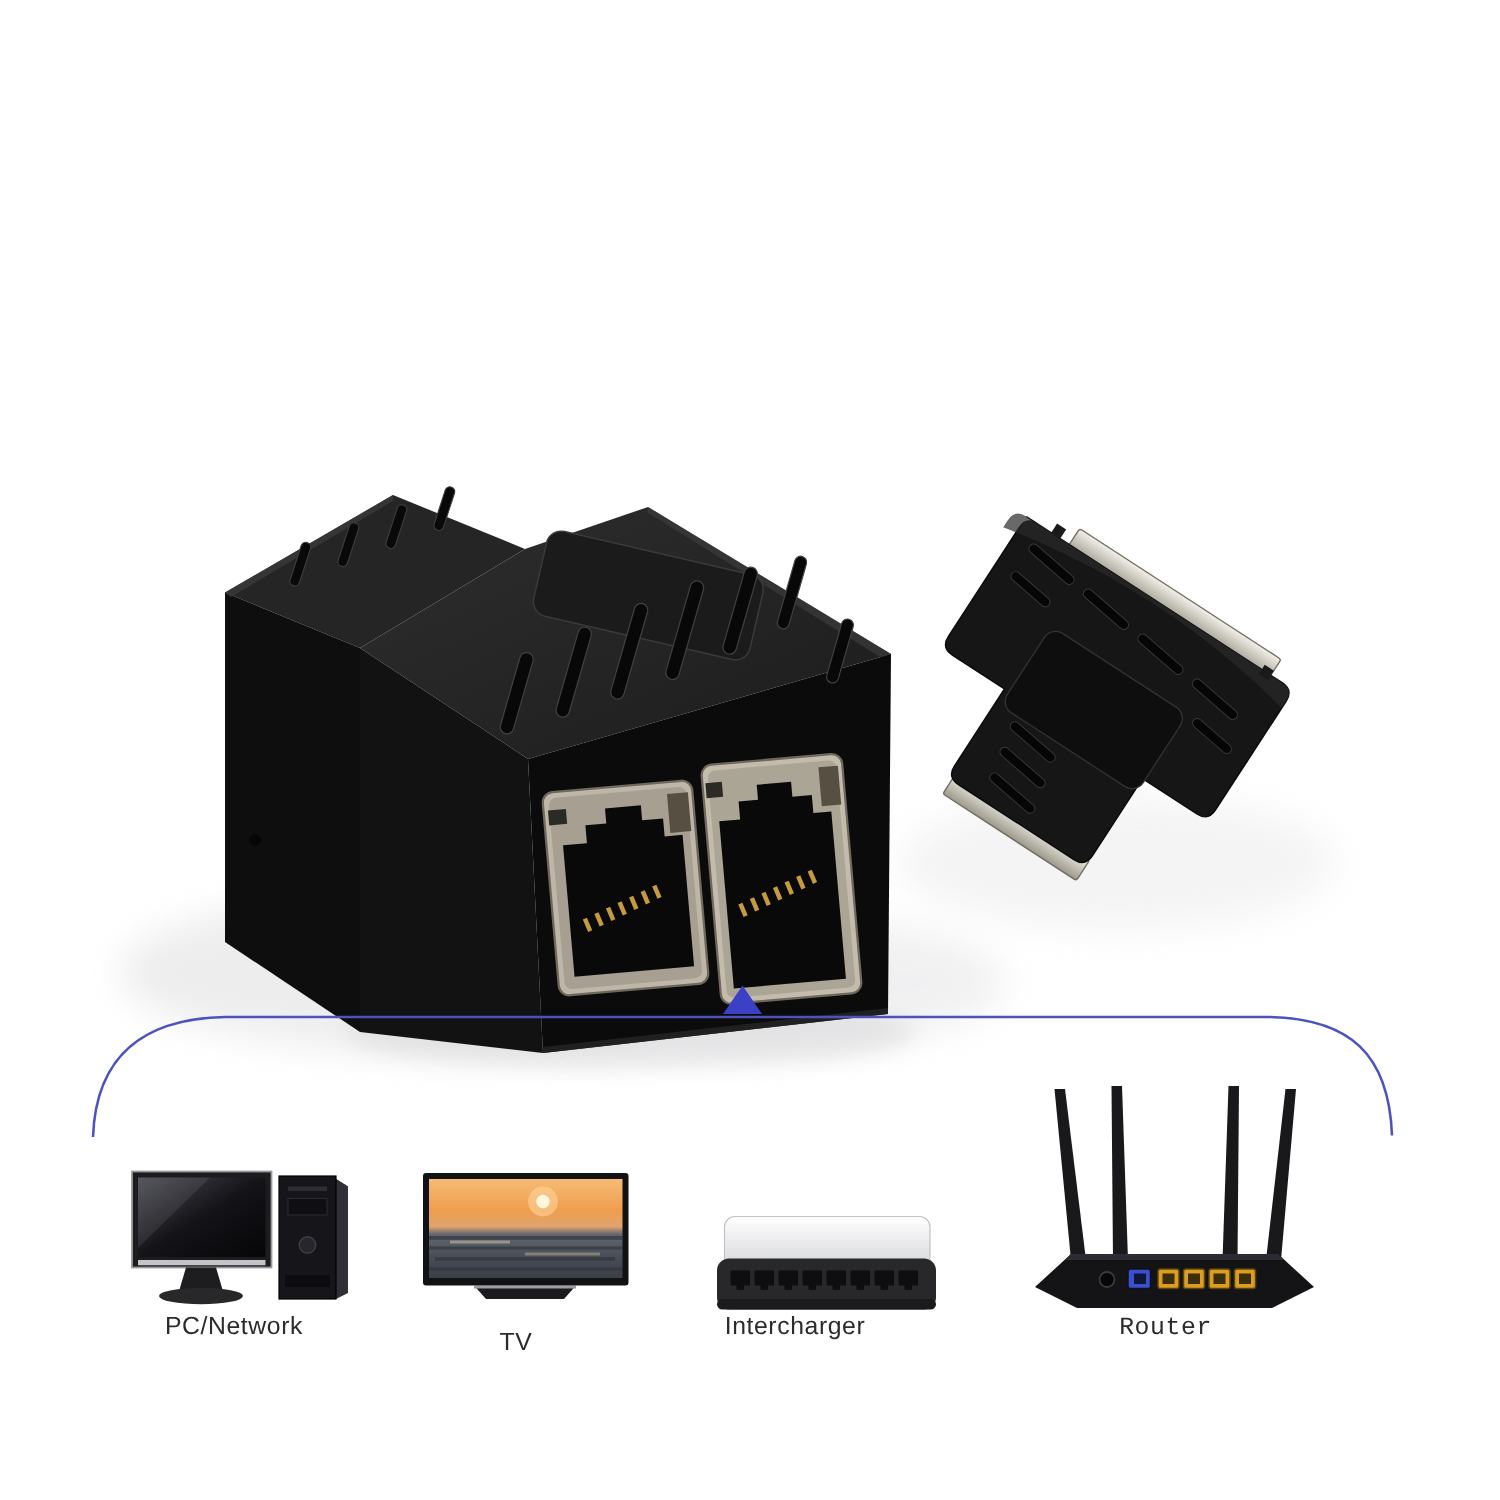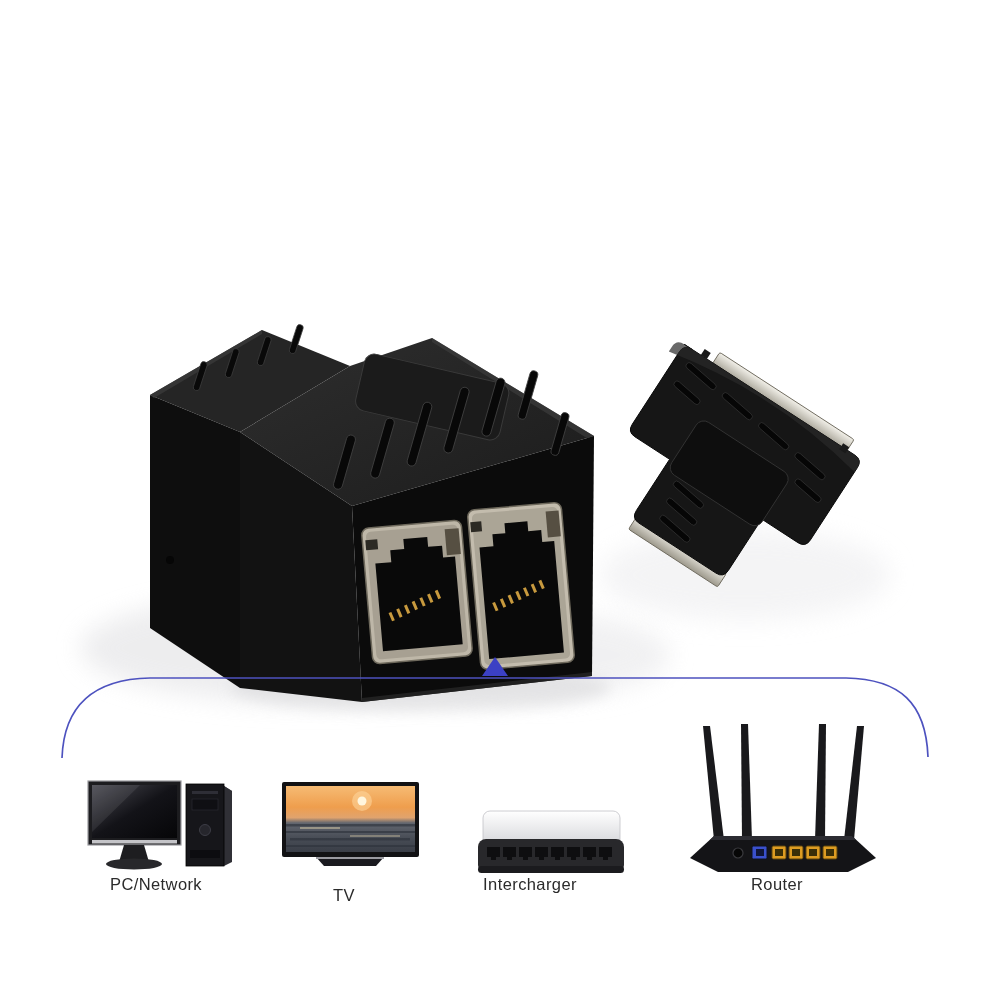--- a/index.html
+++ b/index.html
@@ -5,21 +5,21 @@
   html,body{margin:0;padding:0;background:#fff;}
   .page{position:relative;width:1000px;height:1000px;background:#ffffff;overflow:hidden;
         font-family:"Liberation Sans","DejaVu Sans",sans-serif;}
   .title{position:absolute;top:94px;left:0;width:1000px;text-align:center;
          color:#23252c;font-weight:700;font-size:55px;letter-spacing:0.5px;}
   .title .line{line-height:78px;white-space:nowrap;}
   .title .l2{transform:translateX(30px);}
   .hero-svg{position:absolute;left:0;top:0;width:1000px;height:1000px;}
   .dev-label{position:absolute;top:875px;transform:translateX(-50%);
              font-size:16.5px;color:#2b2b2b;letter-spacing:0.4px;white-space:nowrap;}
-  .lbl-pc{left:156px;} .lbl-tv{left:344px;margin-top:11px;} .lbl-sw{left:530px;} .lbl-rt{left:777px;}
+  .lbl-pc{left:156px;} .lbl-tv{left:344px;margin-top:11px;} .lbl-sw{left:530px;} .lbl-rt{left:777px;font-family:Liberation Mono, monospace;}
 </style>
 </head>
 <body>
 
 <div class="page">
 
 
   <svg class="hero-svg" viewBox="0 0 1000 1000">
     <defs>
       <filter id="soft" x="-60%" y="-60%" width="220%" height="220%">

